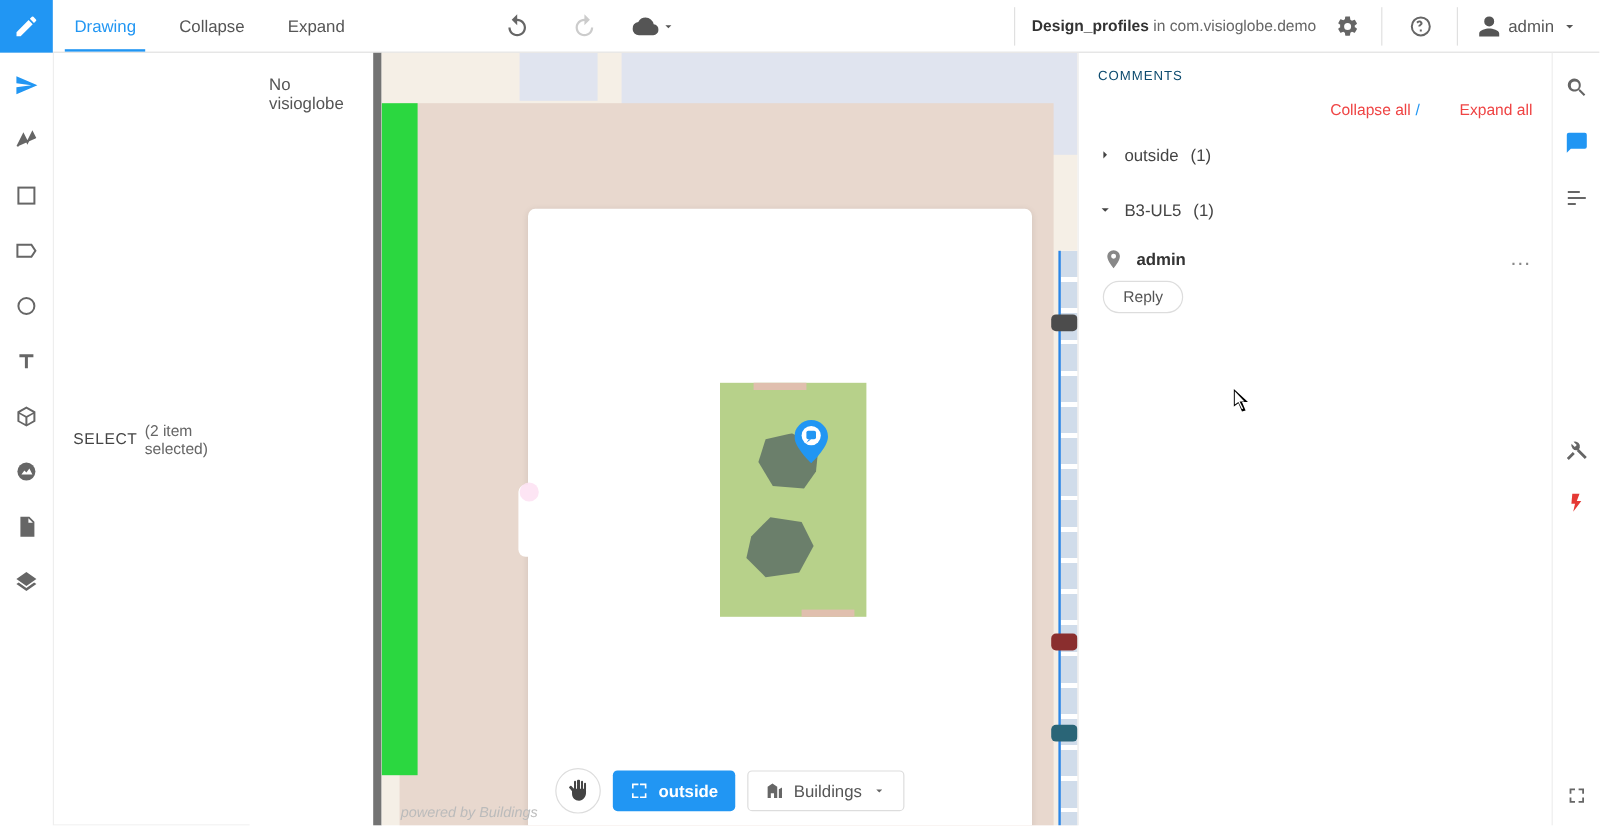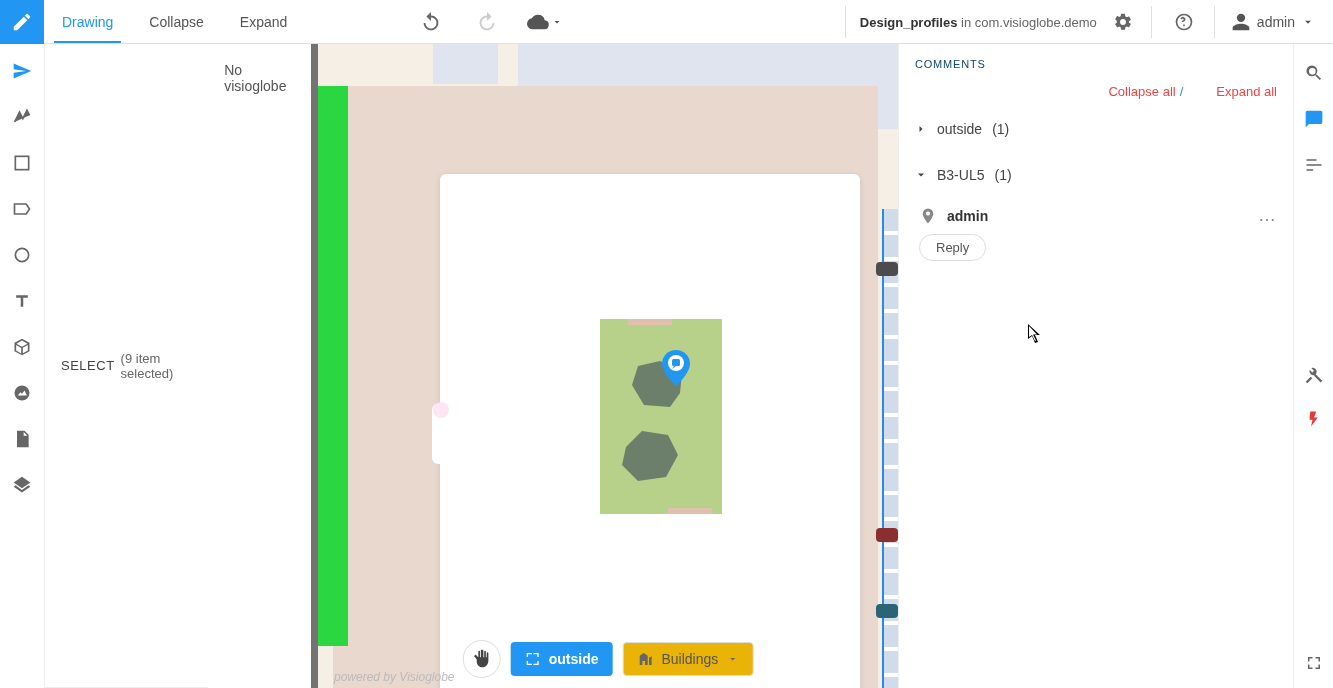--- a/index.html
+++ b/index.html
@@ -66,21 +66,21 @@
 .parked.p1 { top: 218px; background: #4c4c4c; }
 .parked.p2 { top: 484px; background: #8a2e2e; }
 .parked.p3 { top: 560px; background: #2a6577; }
 
 .powered { position: absolute; bottom: 4px; left: 16px; font-size: 12px; color: #bbb; font-style: italic; }
 
 
 .bottom-controls { position: absolute; bottom: 10px; left: 50%; transform: translateX(-50%); display: flex; gap: 10px; align-items: center; }
 .hand-btn { width: 38px; height: 38px; border-radius: 50%; border: 1px solid #ddd; background: #fff; display: flex; align-items: center; justify-content: center; cursor: pointer; }
 .floor-btn { background: #2196f3; color: #fff; border: none; border-radius: 4px; padding: 9px 14px; font-size: 14px; font-weight: 600; display: flex; align-items: center; gap: 8px; cursor: pointer; }
-.buildings-btn { background: #eab308; border: 1px solid #ddd; border-radius: 4px; padding: 8px 14px; font-size: 14px; color: #555; display: flex; align-items: center; gap: 8px; cursor: pointer; }
+.buildings-btn { background: #ffffff; border: 1px solid #ddd; border-radius: 4px; padding: 8px 14px; font-size: 14px; color: #555; display: flex; align-items: center; gap: 8px; cursor: pointer; }
 
 
 .comments-panel { width: 395px; border-left: 1px solid #eee; display: flex; flex-direction: column; padding: 14px 16px; gap: 14px; position: relative; }
 .comments-panel h2 { font-size: 11px; color: #0c4a6e; letter-spacing: 0.8px; font-weight: 500; }
 .comment-input { border: 1px solid #ccc; border-radius: 4px; padding: 8px 10px; font-size: 14px; color: #555; width: 100%; }
 .collapse-row { text-align: right; font-size: 13px; }
 .collapse-row a { color: #ef4444; text-decoration: none; cursor: pointer; margin-left: 29px; }
 .collapse-row .sep { color: #2196f3; padding: 0 4px; }
 .thread-header { display: flex; align-items: center; gap: 10px; font-size: 14px; color: #444; cursor: pointer; padding: 8px 0; }
 .thread-header .arrow svg { width: 12px; height: 12px; }
@@ -226,21 +226,21 @@
       <div class="tool">
           <svg viewBox="0 0 24 24">
             <path fill="currentColor" d="M12 2L2 9l10 7 10-7-10-7zm0 11.5L4.2 8 12 13.5 19.8 8 12 13.5zM2 14l10 7 10-7-2.3-1.6L12 18l-7.7-5.6L2 14z"></path>
           </svg>
         </div>
     </div>
 
     <div class="select-panel">
       <div class="select-header">
         <span class="label">SELECT</span>
-        <span class="count">(9 item selected)</span>
+        <span class="count">(2 item selected)</span>
       </div>
       <div class="select-body">No visioglobe</div>
     </div>
 
     <div class="canvas">
       <div class="bg-lavender"></div>
       <div class="bg-lavender2"></div>
       <div class="bg-beige"></div>
       <div class="green-strip"></div>
       <div class="map-card">
@@ -263,21 +263,21 @@
               <rect x="10" y="9" width="8" height="7" rx="1.5" fill="#2196f3"></rect>
               <path d="M12 16 l-2 3 l4 -3 z" fill="#2196f3"></path>
             </svg>
         </div>
       </div>
       <div class="right-stripe"></div>
       <div class="parked p1"></div>
       <div class="parked p2"></div>
       <div class="parked p3"></div>
 
-      <div class="powered">powered by Visioglobe</div>
+      <div class="powered">powered by Buildings</div>
 
       <div class="bottom-controls">
         <div class="hand-btn">
           <svg viewBox="0 0 24 24" width="20" height="20">
               <path fill="#444" d="M13 1a1 1 0 0 1 1 1v8h1V3a1 1 0 1 1 2 0v7h1V5a1 1 0 1 1 2 0v9c0 4-3 8-7 8s-7-3-7-7v-2.5L4 10a1.5 1.5 0 1 1 2-2l2 2V3a1 1 0 1 1 2 0v7h1V2a1 1 0 0 1 1-1z"></path>
             </svg>
         </div>
         <button class="floor-btn">
           <svg viewBox="0 0 24 24" width="16" height="16">
               <path fill="#fff" d="M3 3h8v2H5v4H3V3zm10 0h8v6h-2V5h-6V3zM3 15h2v4h6v2H3v-6zm16 0h2v6h-8v-2h6v-4z"></path>

